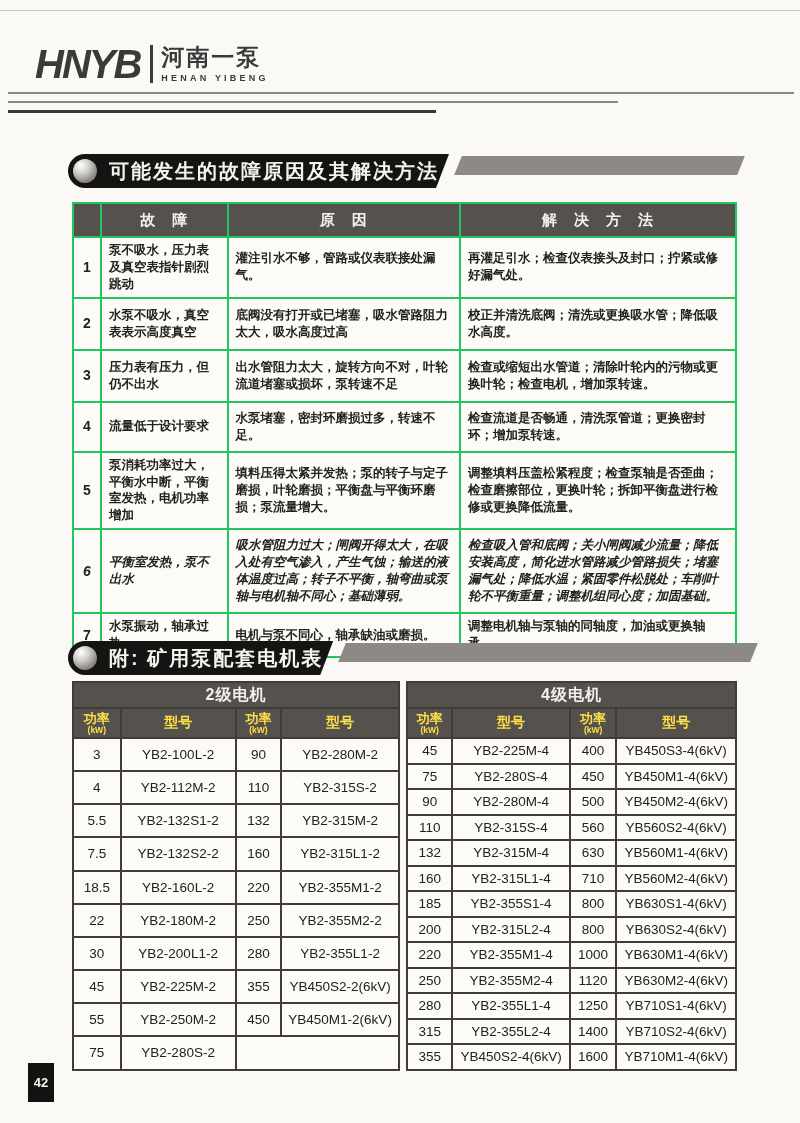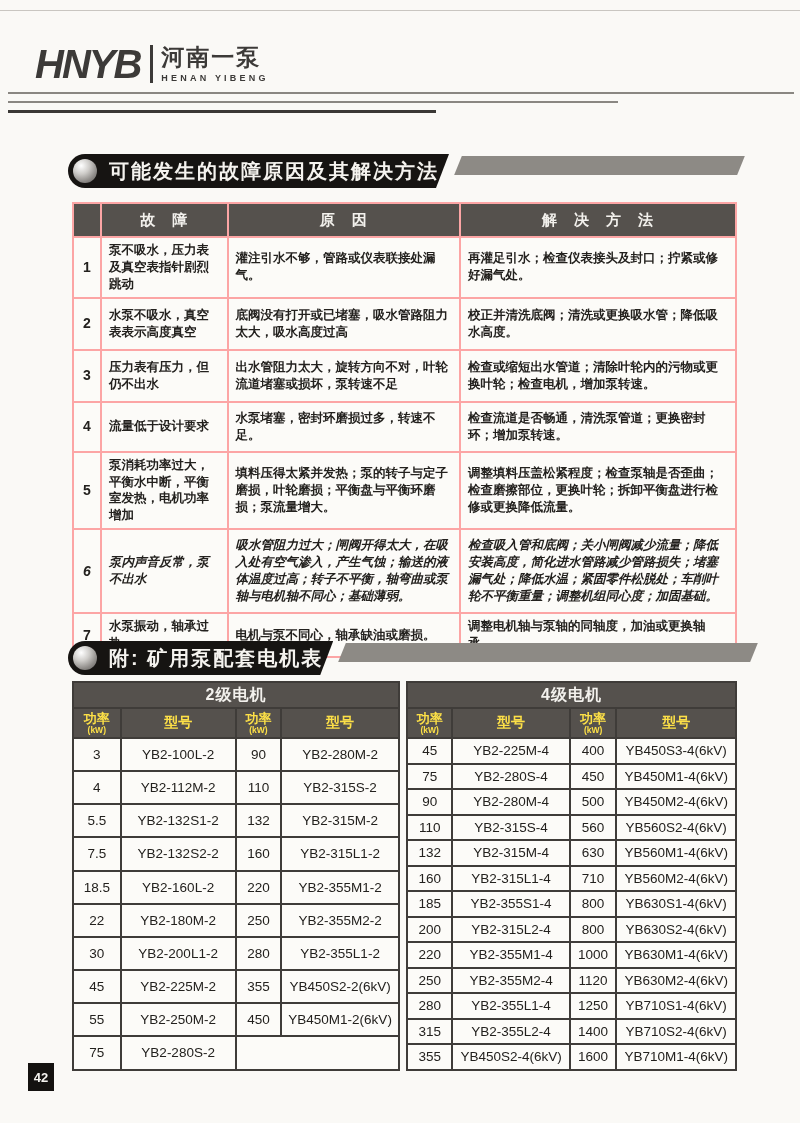--- a/index.html
+++ b/index.html
@@ -57,21 +57,21 @@
   }
   .strip-1 { width: 283px; }
   .strip-2 { width: 412px; }
 
   
   table { border-collapse: collapse; }
   .fault-table {
     position: absolute; top: 202px; left: 72px; width: 665px;
     background: #fcfbf8;
   }
-  .fault-table th, .fault-table td { border: 2px solid #fca5a5; }
+  .fault-table th, .fault-table td { border: 2px solid #22c55e; }
   .fault-table th {
     background: #55514d; color: #f3f1ed;
     font-size: 15px; font-weight: bold; height: 34px;
     letter-spacing: 1px;
   }
   .fault-table td {
     font-size: 12.5px; font-weight: bold; color: #23211e;
     padding: 4px 7px; line-height: 1.35; vertical-align: middle;
   }
   .fault-table td.no-cell { text-align: center; font-size: 14px; padding: 2px; }
@@ -108,21 +108,21 @@
   .mt-left td { height: 24px; }
   .mt-right td { height: 25.5px; }
   .mt-left col.c1 { width: 48px; } .mt-left col.c2 { width: 116px; }
   .mt-left col.c3 { width: 46px; } .mt-left col.c4 { width: 118px; }
   .mt-right col.c1 { width: 46px; } .mt-right col.c2 { width: 118px; }
   .mt-right col.c3 { width: 47px; } .mt-right col.c4 { width: 120px; }
 
   
   .page-number {
     position: absolute; top: 1063px; left: 28px;
-    width: 26px; height: 28px; background: #141210;
+    width: 26px; height: 39px; background: #141210;
     color: #f5f3ef; font-size: 13px; font-weight: bold;
     display: flex; align-items: center; justify-content: center;
   }
 </style>
 </head>
 <body>
 
 <div class="topmost-rule"></div>
 
 <header>
@@ -188,21 +188,21 @@
         <td class="solution-cell">检查流道是否畅通，清洗泵管道；更换密封环；增加泵转速。</td>
       </tr>
       <tr>
         <td class="no-cell">5</td>
         <td class="fault-cell">泵消耗功率过大，平衡水中断，平衡室发热，电机功率增加</td>
         <td class="cause-cell">填料压得太紧并发热；泵的转子与定子磨损，叶轮磨损；平衡盘与平衡环磨损；泵流量增大。</td>
         <td class="solution-cell">调整填料压盖松紧程度；检查泵轴是否歪曲；检查磨擦部位，更换叶轮；拆卸平衡盘进行检修或更换降低流量。</td>
       </tr>
       <tr>
         <td class="no-cell">6</td>
-        <td class="fault-cell">泵内声音反常，泵不出水</td>
+        <td class="fault-cell">平衡室发热，泵不出水</td>
         <td class="cause-cell">吸水管阻力过大；闸阀开得太大，在吸入处有空气渗入，产生气蚀；输送的液体温度过高；转子不平衡，轴弯曲或泵轴与电机轴不同心；基础薄弱。</td>
         <td class="solution-cell">检查吸入管和底阀；关小闸阀减少流量；降低安装高度，简化进水管路减少管路损失；堵塞漏气处；降低水温；紧固零件松脱处；车削叶轮不平衡重量；调整机组同心度；加固基础。</td>
       </tr>
       <tr>
         <td class="no-cell">7</td>
         <td class="fault-cell">水泵振动，轴承过热</td>
         <td class="cause-cell">电机与泵不同心，轴承缺油或磨损。</td>
         <td class="solution-cell">调整电机轴与泵轴的同轴度，加油或更换轴承。</td>
       </tr>
     </tbody>

